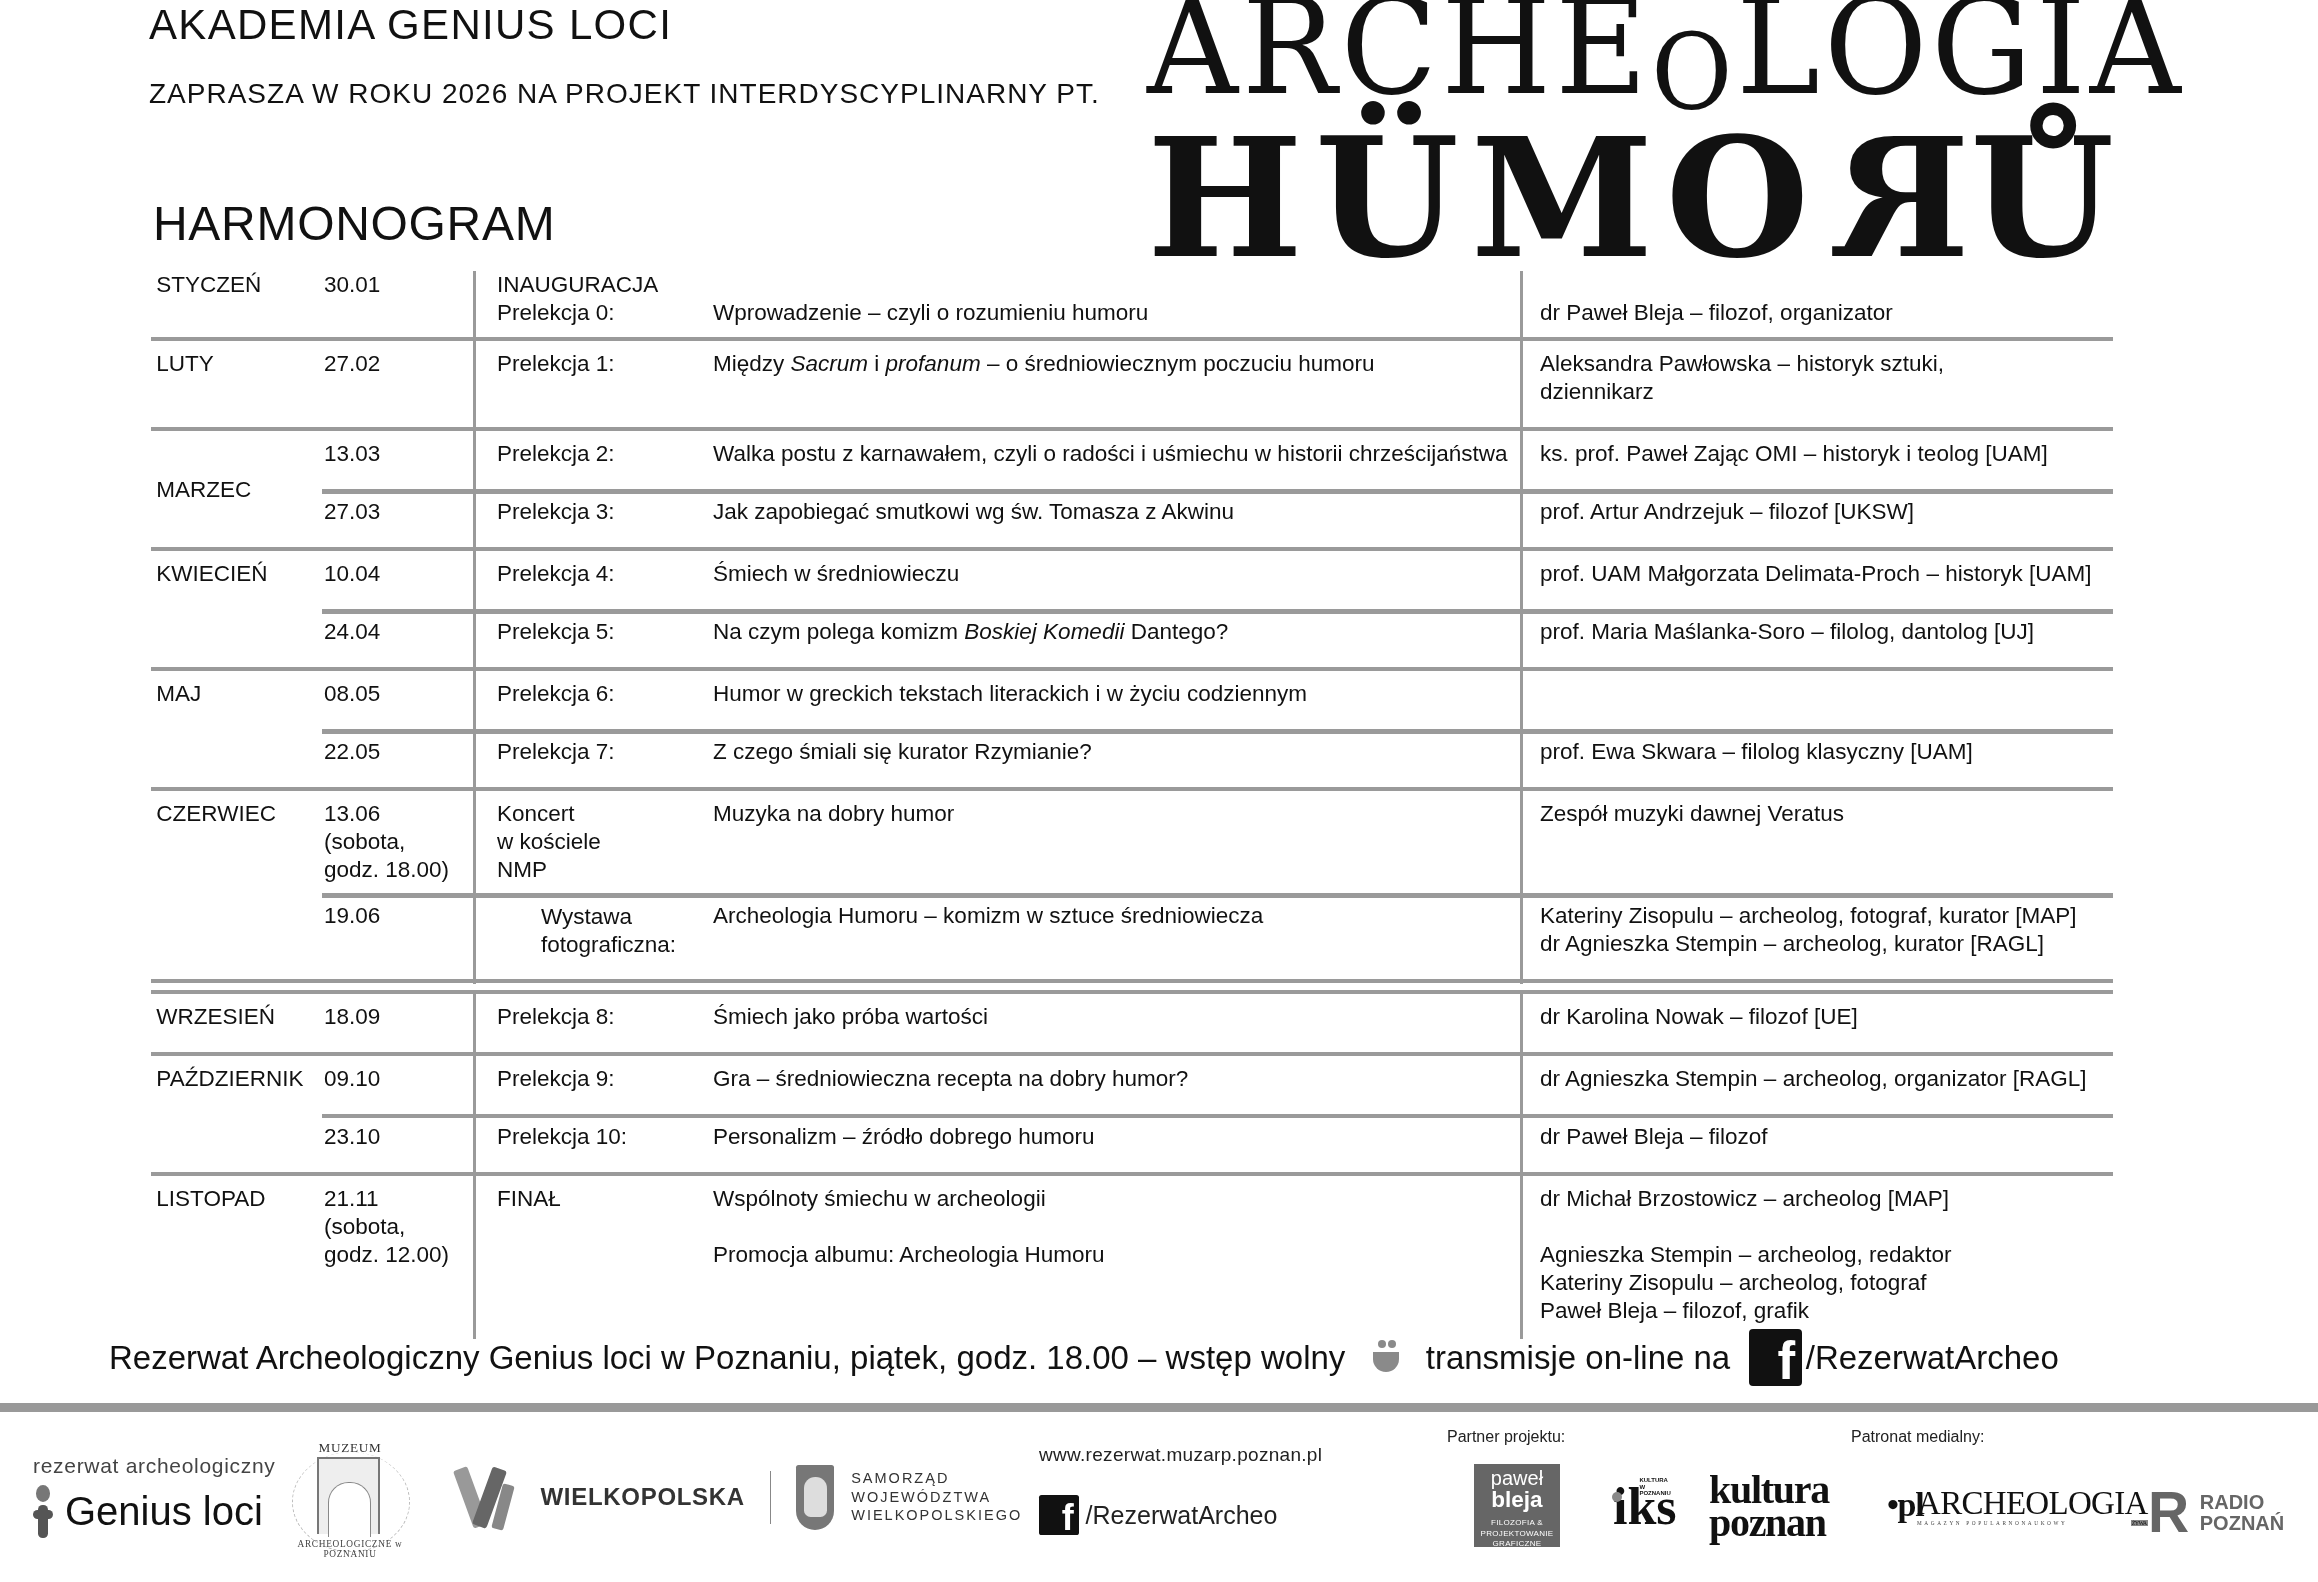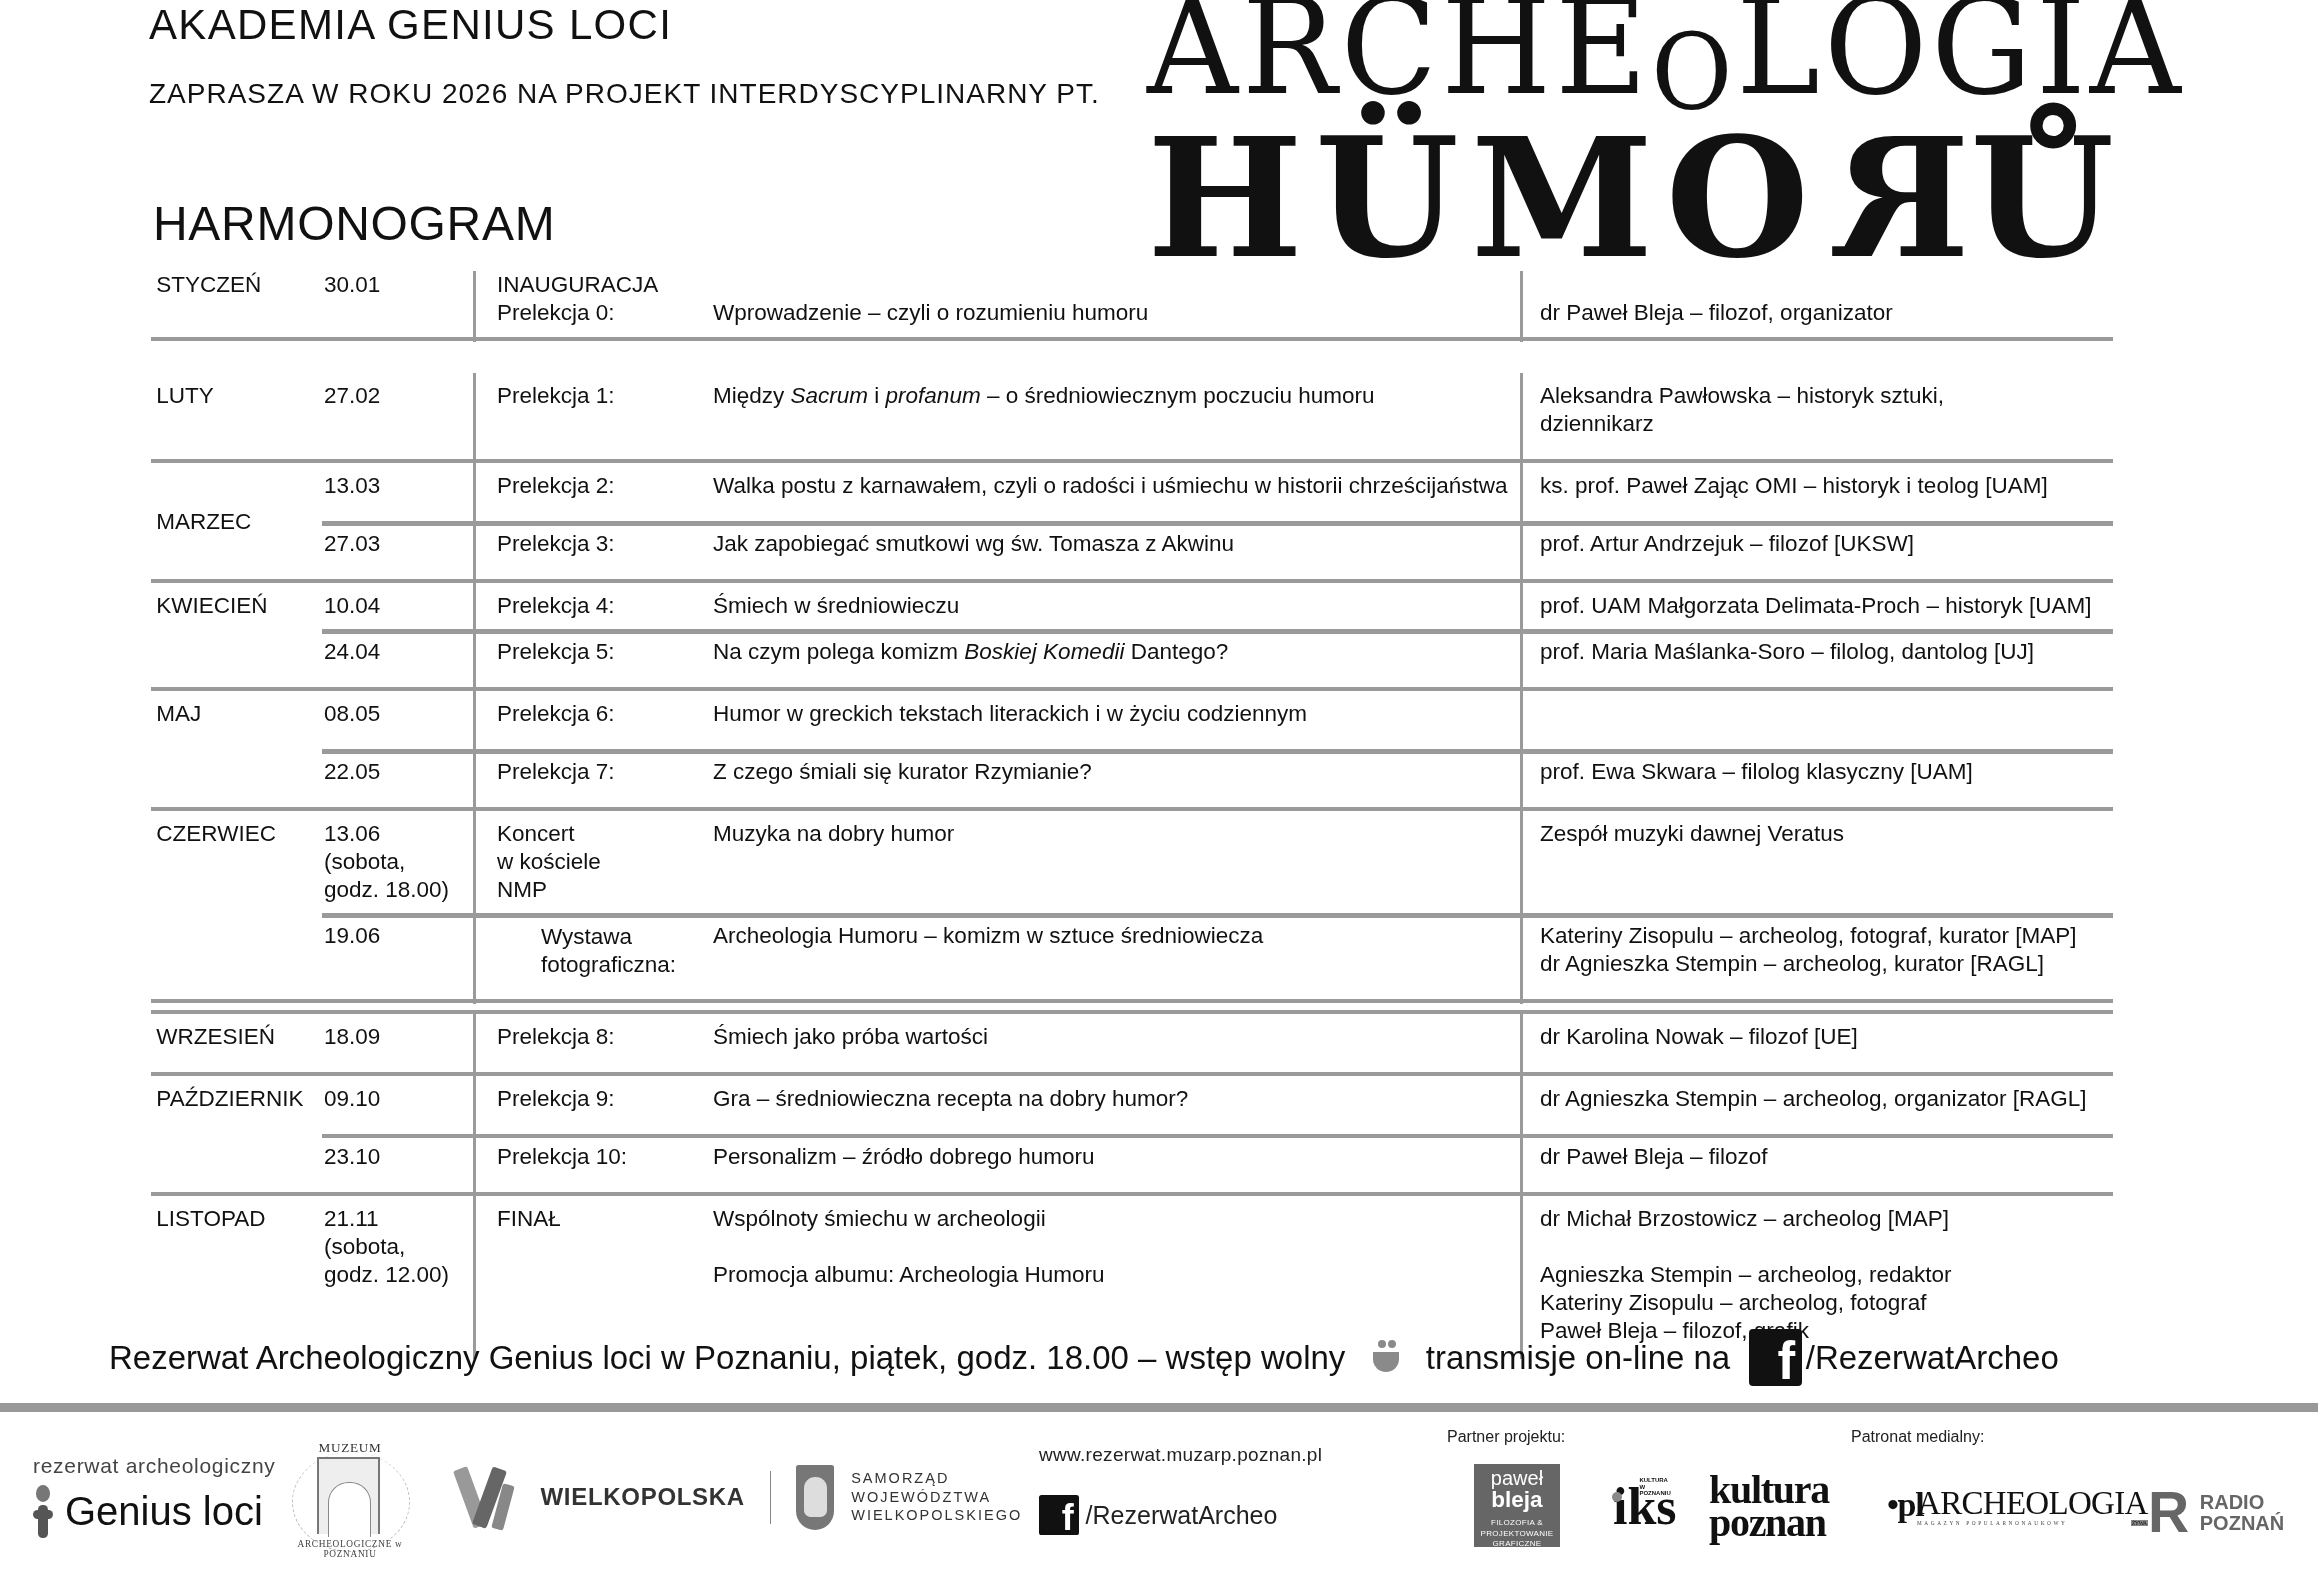--- a/index.html
+++ b/index.html
@@ -105,21 +105,21 @@
     <div class="row" style="height: 66px; padding-top: 0px;">
       <div class="cell c-month" style="top: 0px;">STYCZEŃ</div>
       <div class="cell c-date" style="top: 0px;">30.01</div>
       <div class="cell c-type" style="top: 0px;">INAUGURACJA
 Prelekcja 0:</div>
       <div class="cell c-title" style="top: 28px;">Wprowadzenie – czyli o rozumieniu humoru</div>
       <div class="cell c-person" style="top: 28px;">dr Paweł Bleja – filozof, organizator</div>
       <div class="vline v1"></div>
       <div class="vline v2"></div>
     </div>
-    <div class="row" style="height: 86px; margin-top: 32px;">
+    <div class="row" style="height: 86px;">
       <div class="cell c-month" style="top: 9.3px;">LUTY</div>
       <div class="cell c-date" style="top: 9.3px;">27.02</div>
       <div class="cell c-type" style="top: 9.3px;">Prelekcja 1:</div>
       <div class="cell c-title" style="top: 9.3px;"><span>Między </span><i>Sacrum</i><span> i </span><i>profanum</i><span> – o średniowiecznym poczuciu humoru</span></div>
       <div class="cell c-person" style="top: 9.3px;">Aleksandra Pawłowska –  historyk sztuki,
 dziennikarz</div>
       <div class="vline v1"></div>
       <div class="vline v2"></div>
     </div>
     <div class="row indent-border" style="height: 58px;">
@@ -134,21 +134,21 @@
     </div>
     <div class="row" style="height: 58px;">
       <div class="cell c-month" style="top: 9.3px;"></div>
       <div class="cell c-date" style="top: 9.3px;">27.03</div>
       <div class="cell c-type" style="top: 9.3px;">Prelekcja 3:</div>
       <div class="cell c-title" style="top: 9.3px;">Jak zapobiegać smutkowi wg św. Tomasza z Akwinu</div>
       <div class="cell c-person" style="top: 9.3px;">prof. Artur Andrzejuk – filozof [UKSW]</div>
       <div class="vline v1"></div>
       <div class="vline v2"></div>
     </div>
-    <div class="row indent-border" style="height: 46px;">
+    <div class="row indent-border" style="height: 58px;">
       <div class="ib"></div>
       <div class="cell c-month" style="top: 9.3px;">KWIECIEŃ</div>
       <div class="cell c-date" style="top: 9.3px;">10.04</div>
       <div class="cell c-type" style="top: 9.3px;">Prelekcja 4:</div>
       <div class="cell c-title" style="top: 9.3px;">Śmiech w średniowieczu</div>
       <div class="cell c-person" style="top: 9.3px;">prof. UAM Małgorzata Delimata-Proch – historyk [UAM]</div>
       <div class="vline v1"></div>
       <div class="vline v2"></div>
     </div>
     <div class="row" style="height: 58px;">

